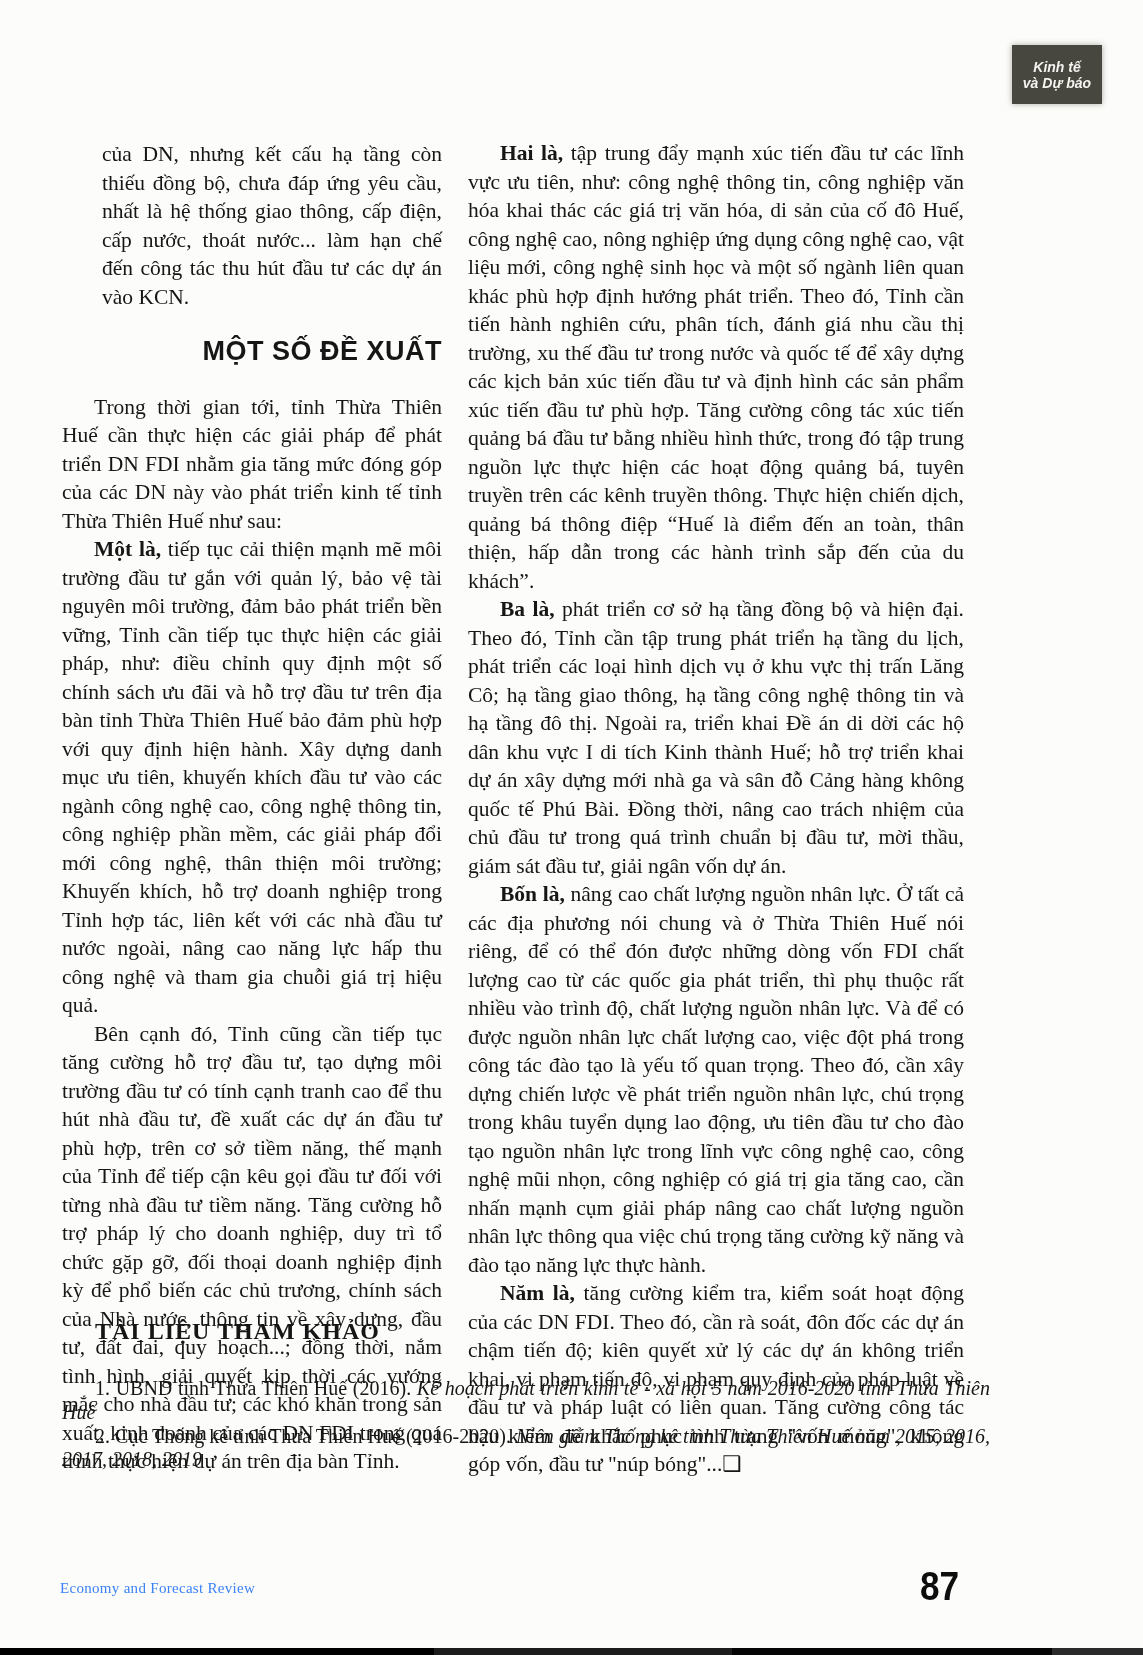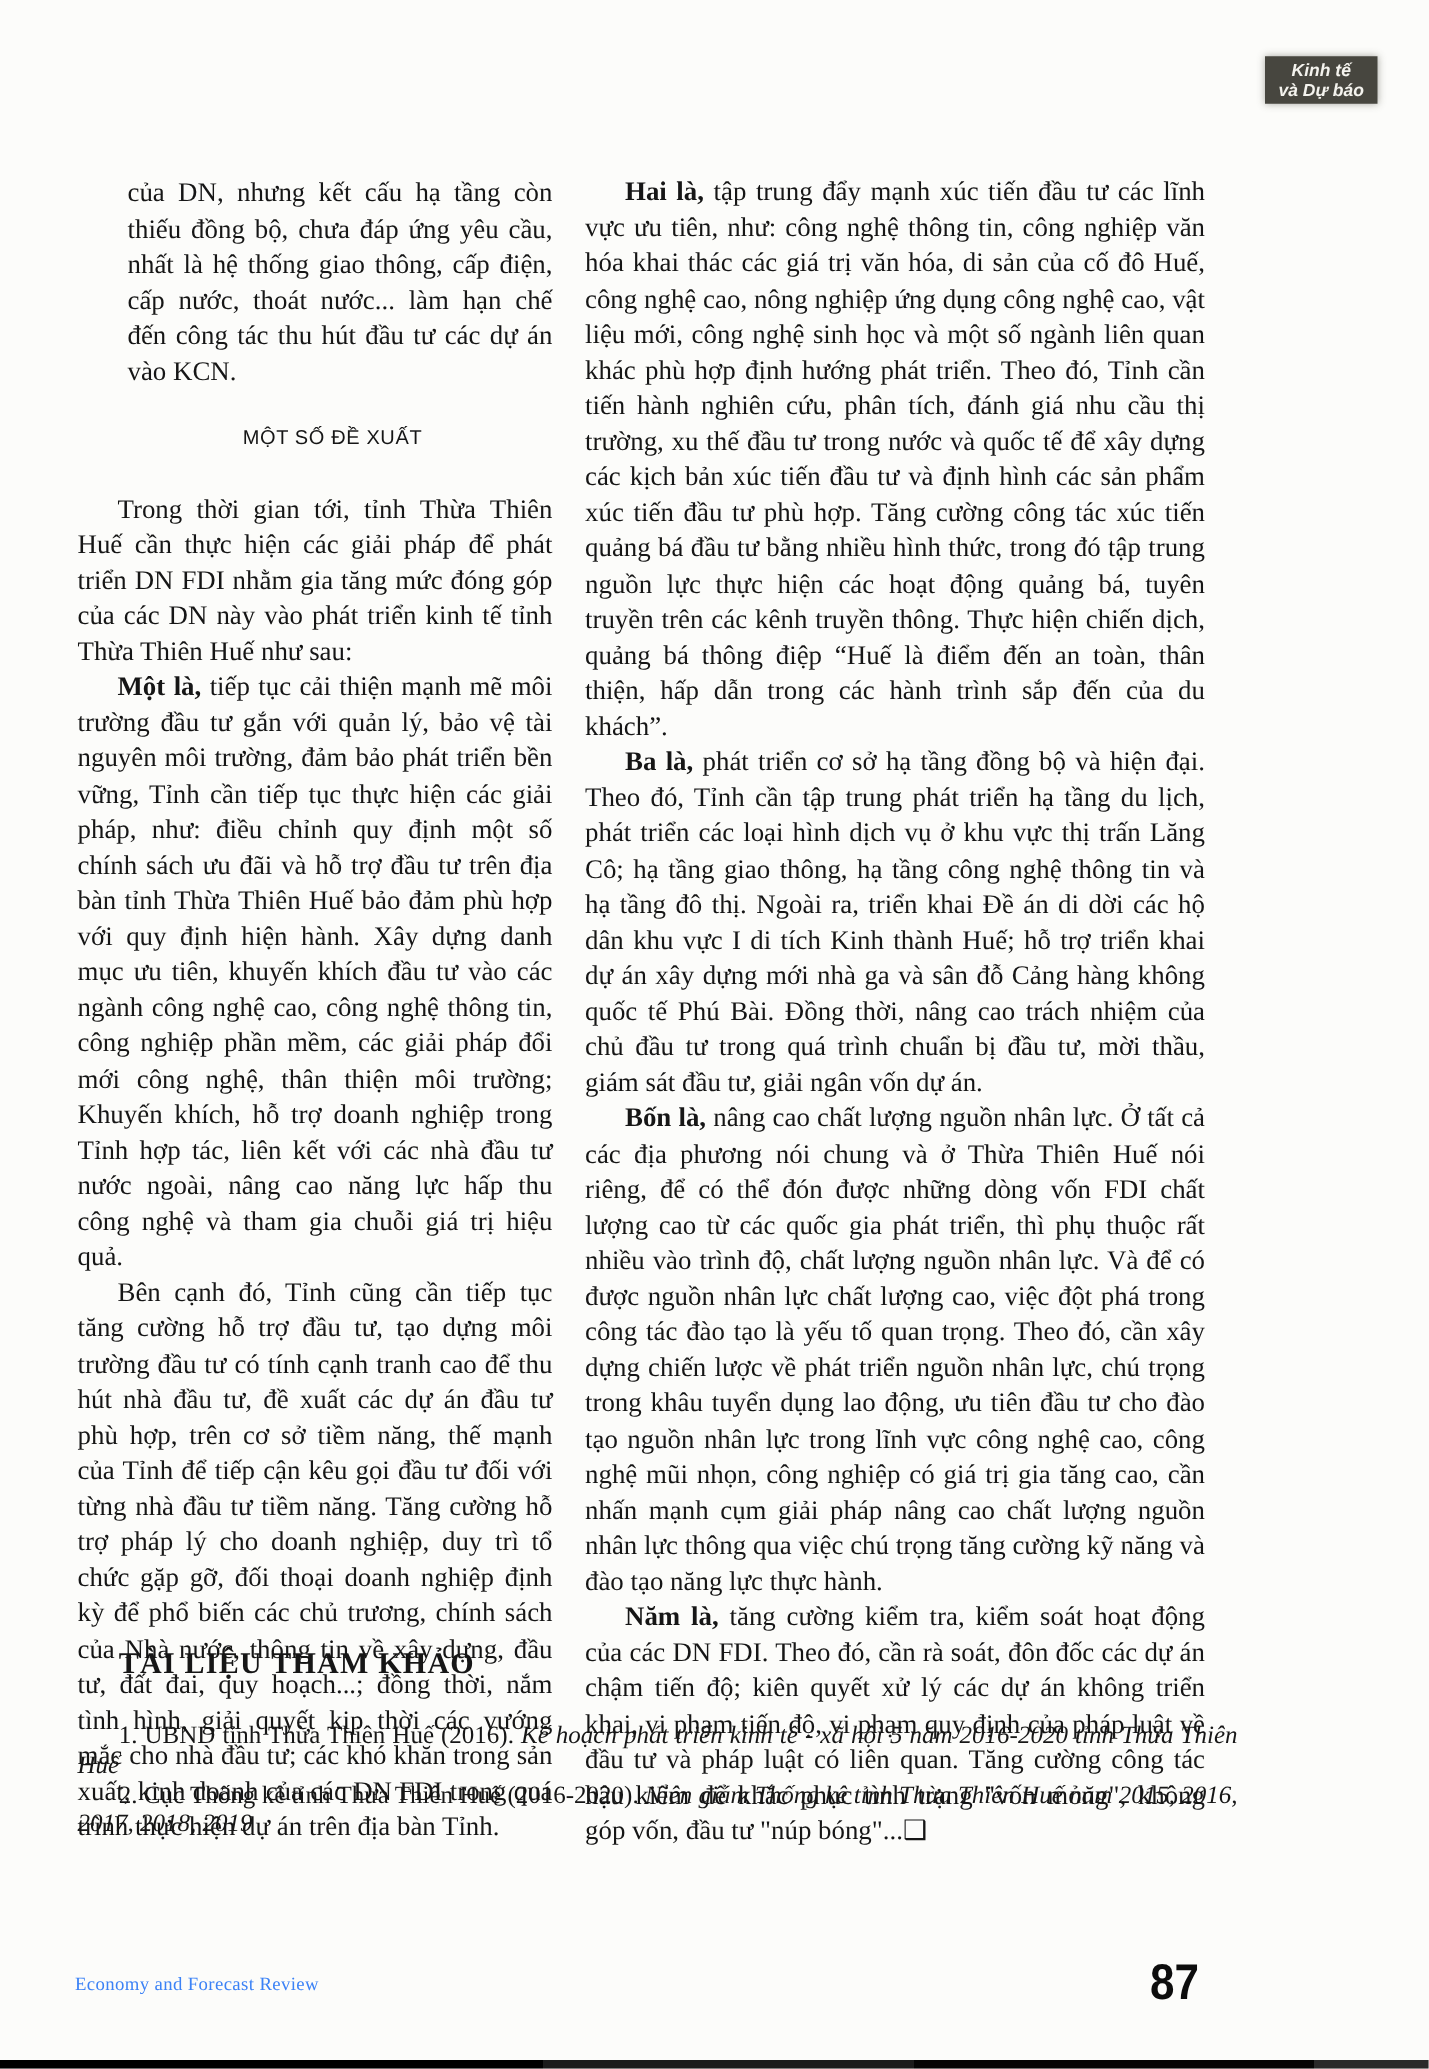--- a/index.html
+++ b/index.html
@@ -4,39 +4,39 @@
 <style>
   html,body{margin:0;padding:0;}
   body{
     width:1143px;height:1655px;position:relative;
     background:#fcfcfa;color:#161616;
     font-family:"Liberation Serif","DejaVu Serif",serif;
     overflow:hidden;
   }
   
   .logo-box{
-    position:absolute;left:1012px;top:45px;width:90px;height:38px;
+    position:absolute;left:1012px;top:45px;width:90px;height:59px;
     background:#47463f;color:#f4f3ee;
     font-family:"Liberation Sans","DejaVu Sans",sans-serif;
     font-style:italic;font-weight:bold;
     display:flex;flex-direction:column;justify-content:center;
     text-align:center;line-height:16px;font-size:14px;
     box-shadow:0 0 6px rgba(70,70,60,.45);
   }
   .logo-box .l2{font-size:14px;}
   
   .col{position:absolute;text-align:justify;font-size:21.5px;line-height:28.5px;}
   #col-left{left:62px;top:140px;width:380px;}
   #col-right{left:468px;top:139px;width:496px;}
   .col p{margin:0;text-indent:32px;}
   .col p.noindent{text-indent:0;margin-left:40px;}
   h2.section{
     font-family:"Liberation Sans","DejaVu Sans",sans-serif;
-    font-size:16px;font-weight:normal;letter-spacing:.5px;
-    margin:26px 0 27px 0;padding-left:28px;text-align:center;text-indent:0;
+    font-size:27px;font-weight:bold;letter-spacing:.5px;
+    margin:26px 0 27px 0;padding-left:28px;text-align:right;text-indent:0;
   }
   
   #references{position:absolute;left:62px;top:1318px;width:928px;}
   #references h3{
     font-size:24px;font-weight:bold;letter-spacing:1px;
     margin:0 0 32px 0;padding-left:33px;
   }
   #references p{
     margin:0;font-size:20px;line-height:23.8px;
     text-align:justify;text-indent:33px;

